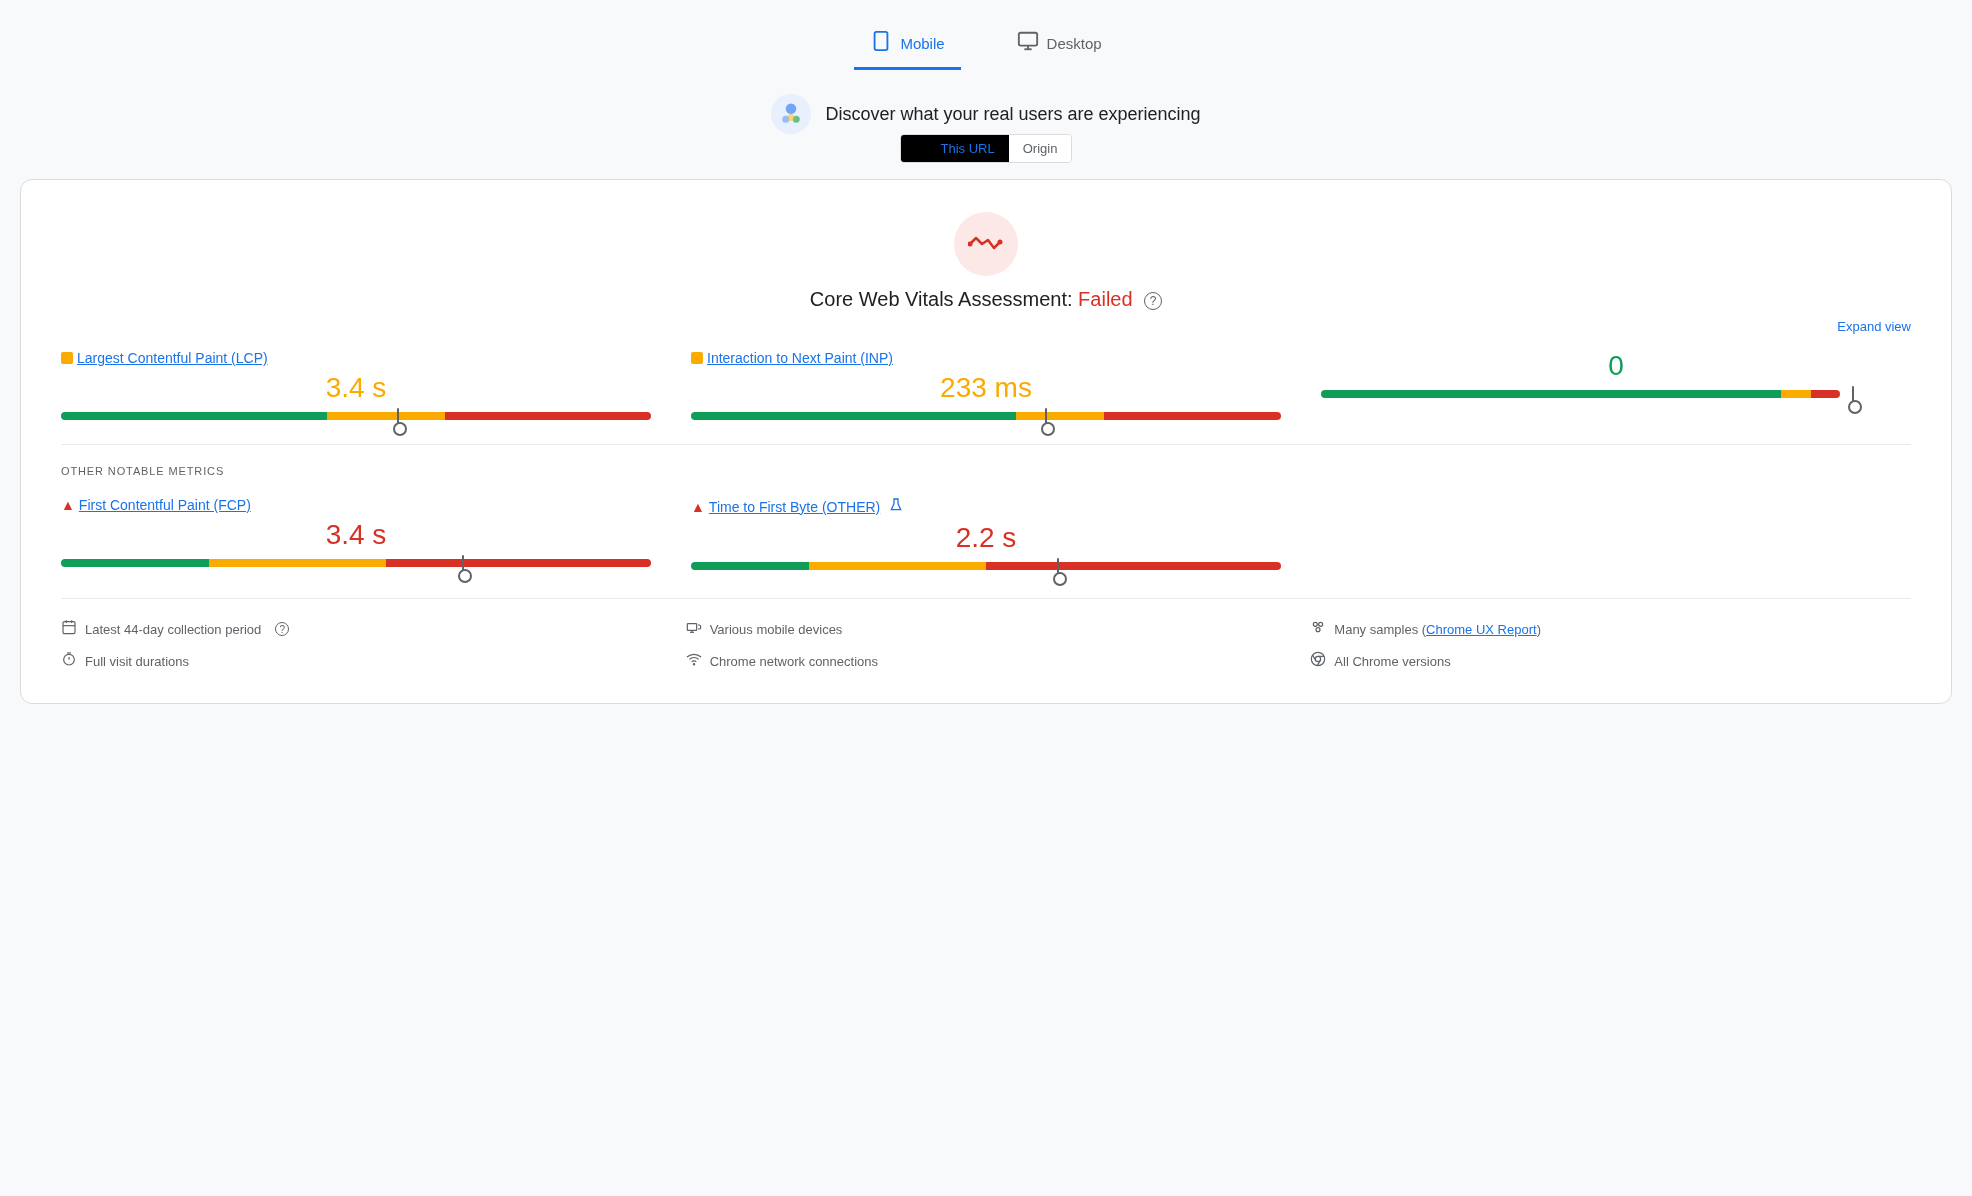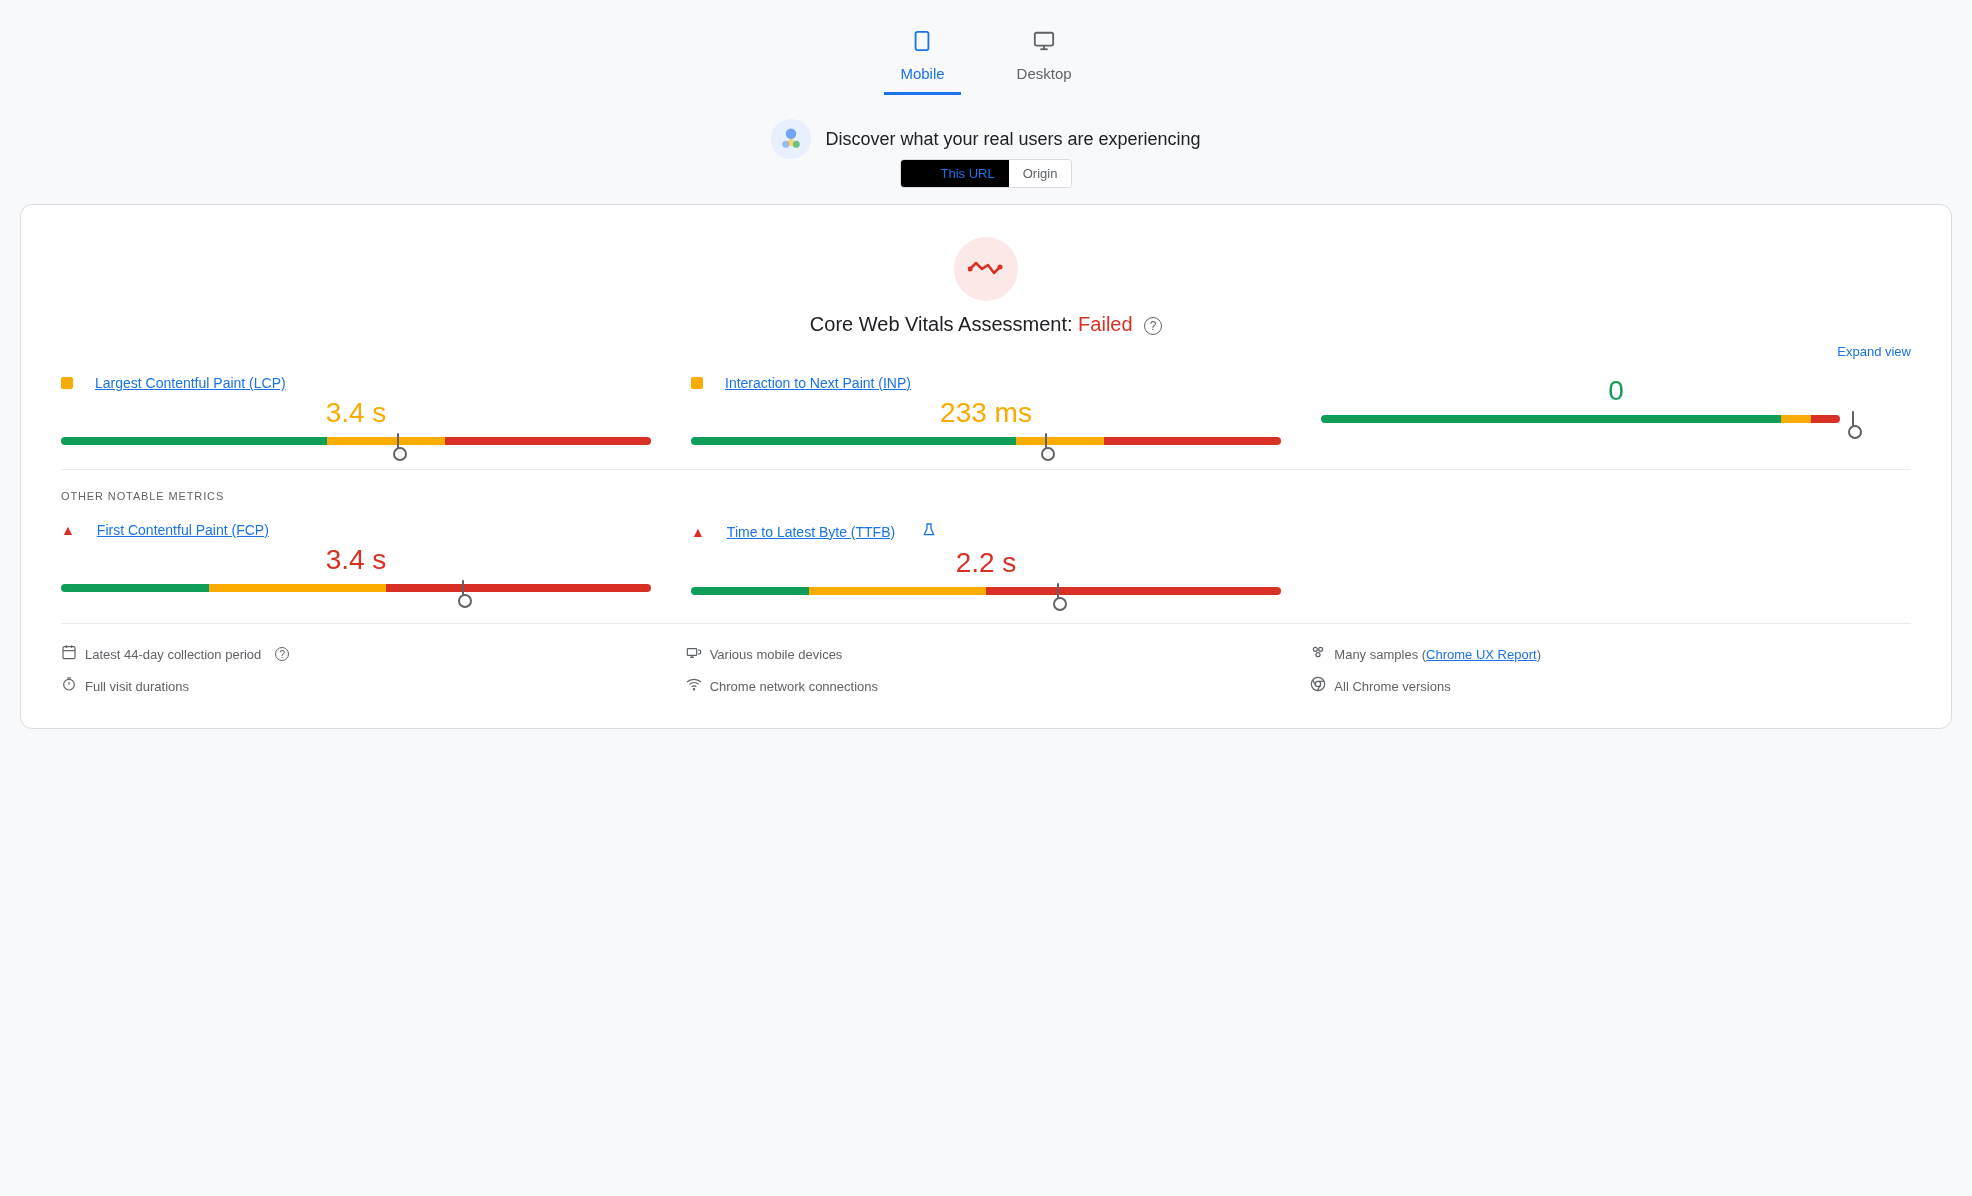--- a/index.html
+++ b/index.html
@@ -23,21 +23,20 @@
     .tab {
       display: flex;
       align-items: center;
       gap: 8px;
       padding: 10px 16px;
       cursor: pointer;
       font-size: 15px;
       color: #5f6368;
       border-bottom: 3px solid transparent;
       text-decoration: none;
-      flex-direction: column;
     }
     .tab.active {
       color: #1a73e8;
       border-bottom: 3px solid #1a73e8;
       font-weight: 500;
     }
     .tab-icon {
       font-size: 18px;
     }
 
@@ -155,21 +154,21 @@
     .metrics-grid {
       display: grid;
       grid-template-columns: 1fr 1fr 1fr;
       gap: 24px 40px;
       margin-bottom: 24px;
     }
     .metric-item {}
     .metric-label {
       display: flex;
       align-items: center;
-      gap: 22px;
+      gap: 4px;
       margin-bottom: 6px;
     }
     .metric-dot {
       width: 12px;
       height: 12px;
       border-radius: 2px;
       flex-shrink: 0;
     }
     .metric-dot.orange { background: #f9ab00; }
     .metric-dot.green { background: #0f9d58; border-radius: 50%; }
@@ -404,21 +403,21 @@
         <div class="bar-segment green-seg" style="width:25%"></div>
         <div class="bar-segment orange-seg" style="width:30%"></div>
         <div class="bar-segment red-seg" style="width:45%"></div>
         <div class="bar-marker" style="left:68%"></div>
       </div>
     </div>
 
     <div class="metric-item">
       <div class="metric-label">
         <span class="triangle-icon">▲</span>
-        <span class="metric-name">Time to Latest Byte (TTFB)</span>
+        <span class="metric-name">Time to First Byte (OTHER)</span>
         <span class="beaker-icon" title="Experimental">
           <svg width="16" height="16" viewBox="0 0 24 24" fill="none" stroke="#1a73e8" stroke-width="2">
             <path d="M9 3h6v7l4 9H5l4-9V3z"></path>
           </svg>
         </span>
       </div>
       <div class="metric-value red">2.2 s</div>
       <div class="progress-bar-wrap">
         <div class="bar-segment green-seg" style="width:20%"></div>
         <div class="bar-segment orange-seg" style="width:30%"></div>

